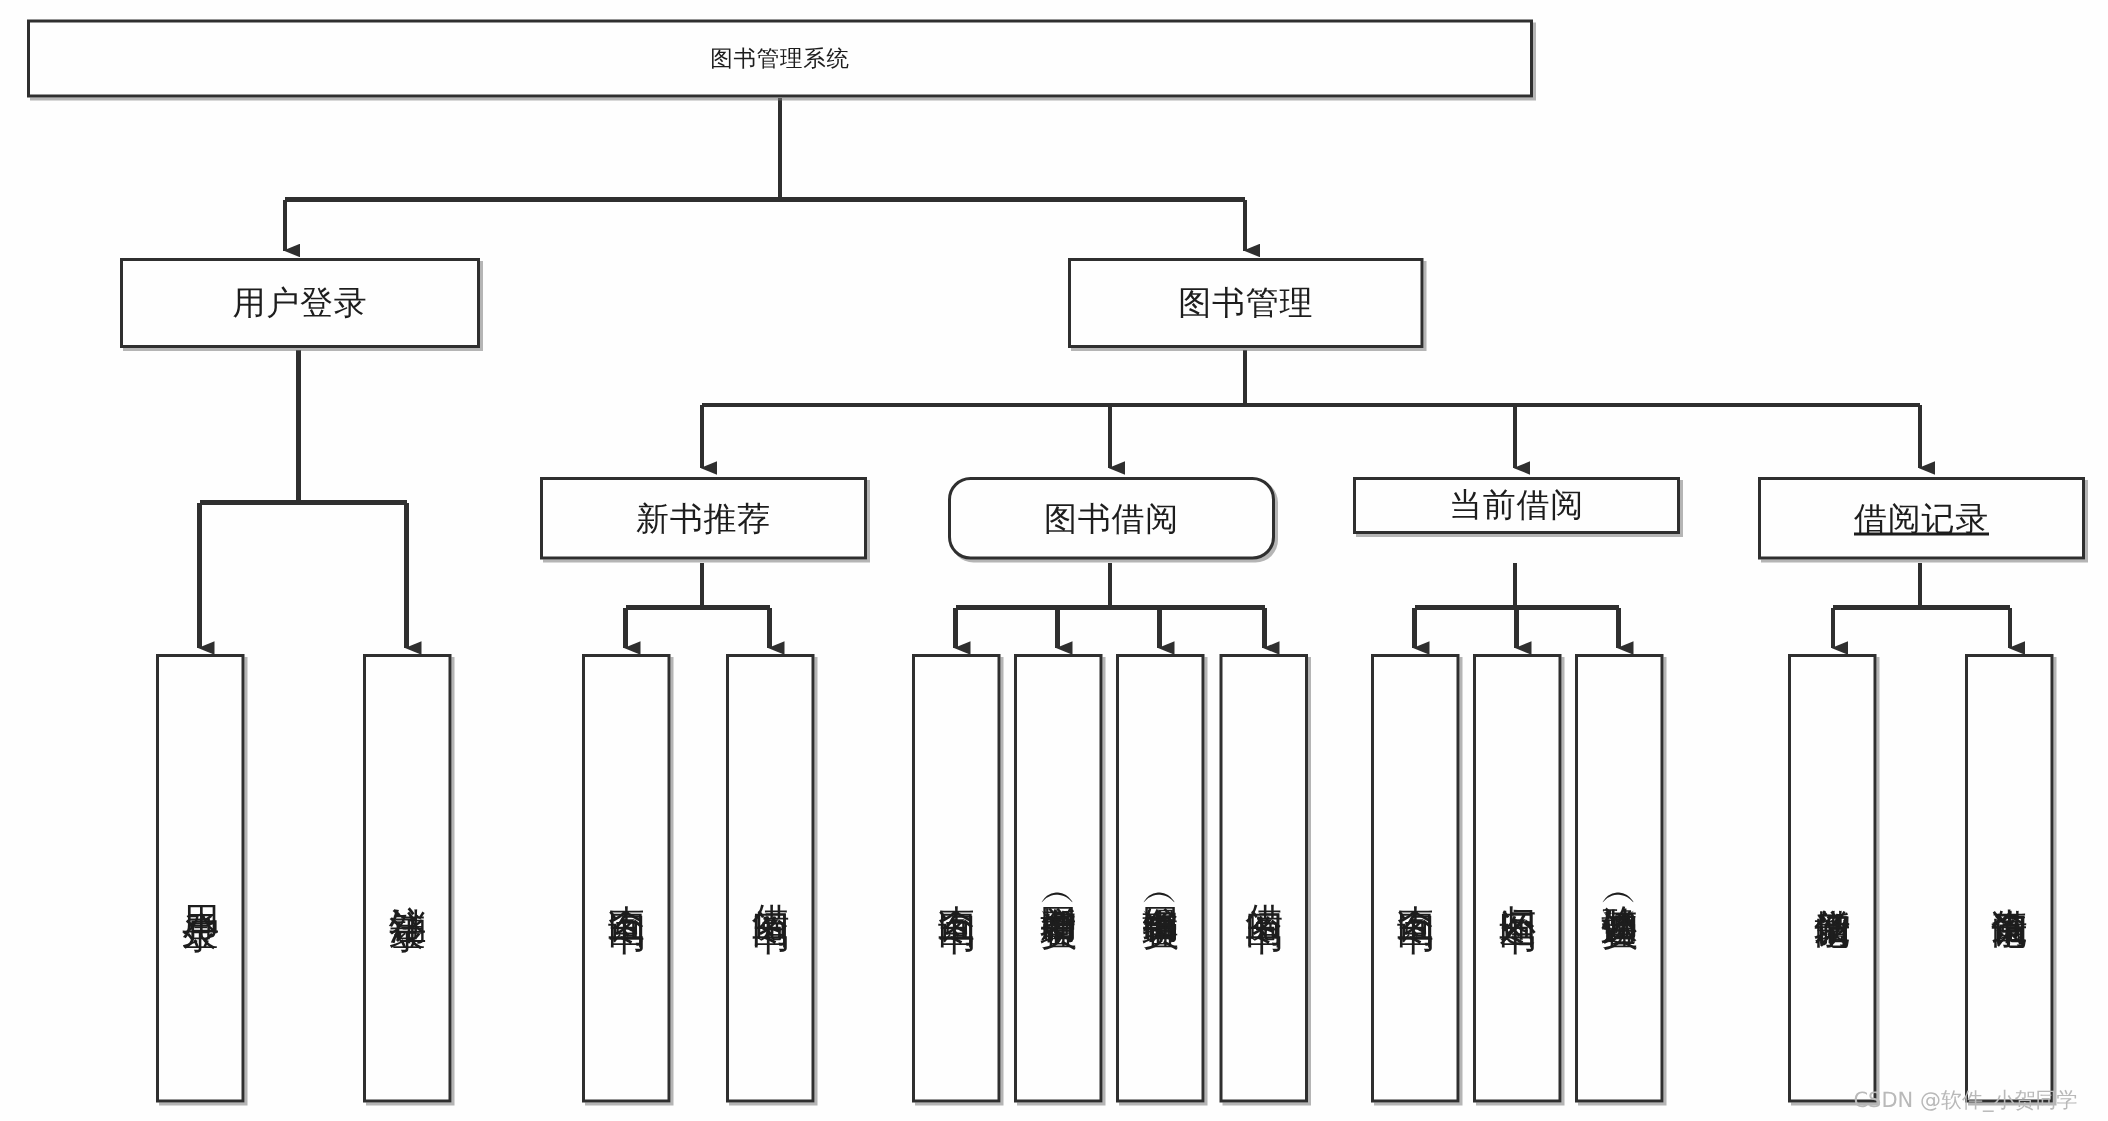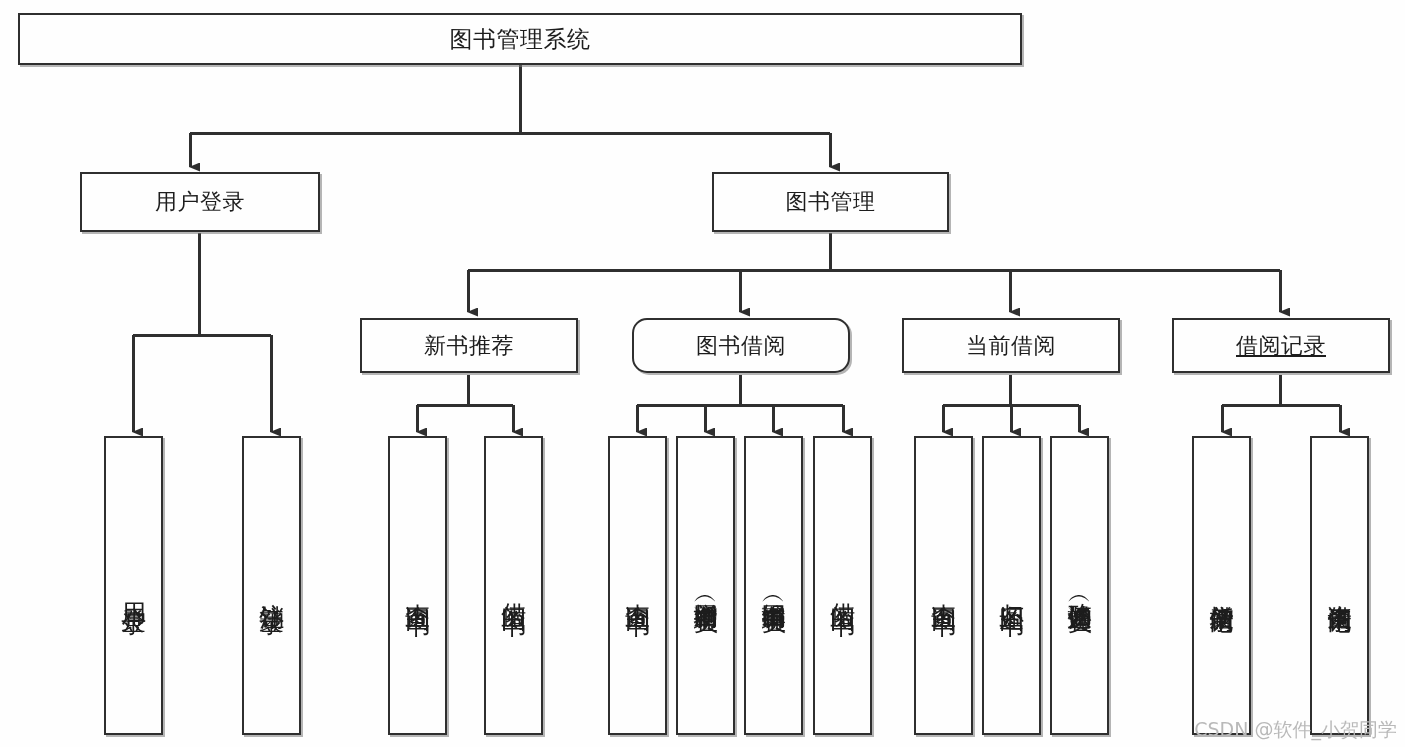--- a/index.html
+++ b/index.html
@@ -37,21 +37,21 @@
     justify-content: center;
     color: #1d1d1d;
     letter-spacing: 0.5px;
   }
   .node .label {
     display: block;
     white-space: nowrap;
   }
   
   .node.horiz { font-size: 22px; }
-  .node.root  { font-size: 23px; }
+  .node.root  { font-size: 15px; }
   
   .node.vert {
     align-items: center;
     justify-content: center;
     padding-top: 6px;
   }
   .node.vert .label {
     writing-mode: vertical-rl;
     text-orientation: upright;
     font-size: 25px;
@@ -60,23 +60,23 @@
     white-space: nowrap;
     max-height: 100%;
   }
   .node.vert.tall .label {
     font-size: 24px;
     letter-spacing: 1px;
   }
   
   #watermark {
     position: absolute;
-    right: 8px;
+    right: 20px;
     bottom: 4px;
-    font-size: 19px;
+    font-size: 14px;
     color: #b9b9b9;
     white-space: nowrap;
     font-family: "DejaVu Sans", "Liberation Sans", sans-serif;
   }
 </style>
 </head>
 <body>
 
 <div id="canvas">
 
@@ -143,21 +143,21 @@
   <div class="node horiz" style="left:712px; top:172px; width:237px; height:60px;">
     <span class="label">图书管理</span>
   </div>
 
   <div class="node horiz" style="left:360px; top:318px; width:218px; height:55px;">
     <span class="label">新书推荐</span>
   </div>
   <div class="node horiz" style="left:632px; top:318px; width:218px; height:55px;border-radius:15px;">
     <span class="label">图书借阅</span>
   </div>
-  <div class="node horiz" style="left:902px; top:318px; width:218px; height:55px;">
+  <div class="node horiz" style="left:902px; top:318px; width:218px; height:38px;">
     <span class="label">当前借阅</span>
   </div>
   <div class="node horiz" style="left:1172px; top:318px; width:218px; height:55px;text-decoration:underline;">
     <span class="label">借阅记录</span>
   </div>
 
   <div class="node vert" style="left:104px; top:436px; width:59px; height:299px;">
     <span class="label">用户登录</span>
   </div>
   <div class="node vert" style="left:242px; top:436px; width:59px; height:299px;">

